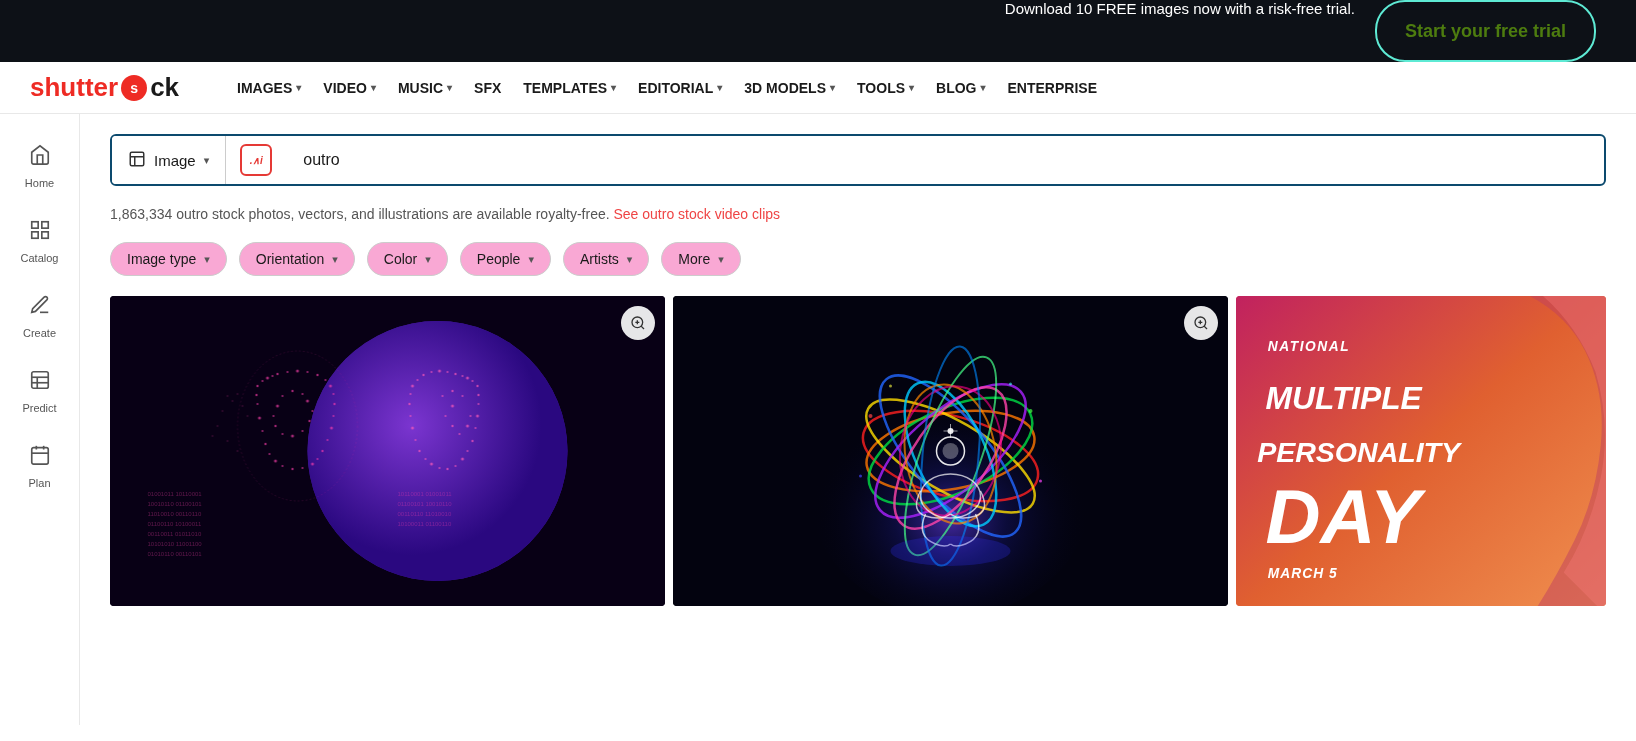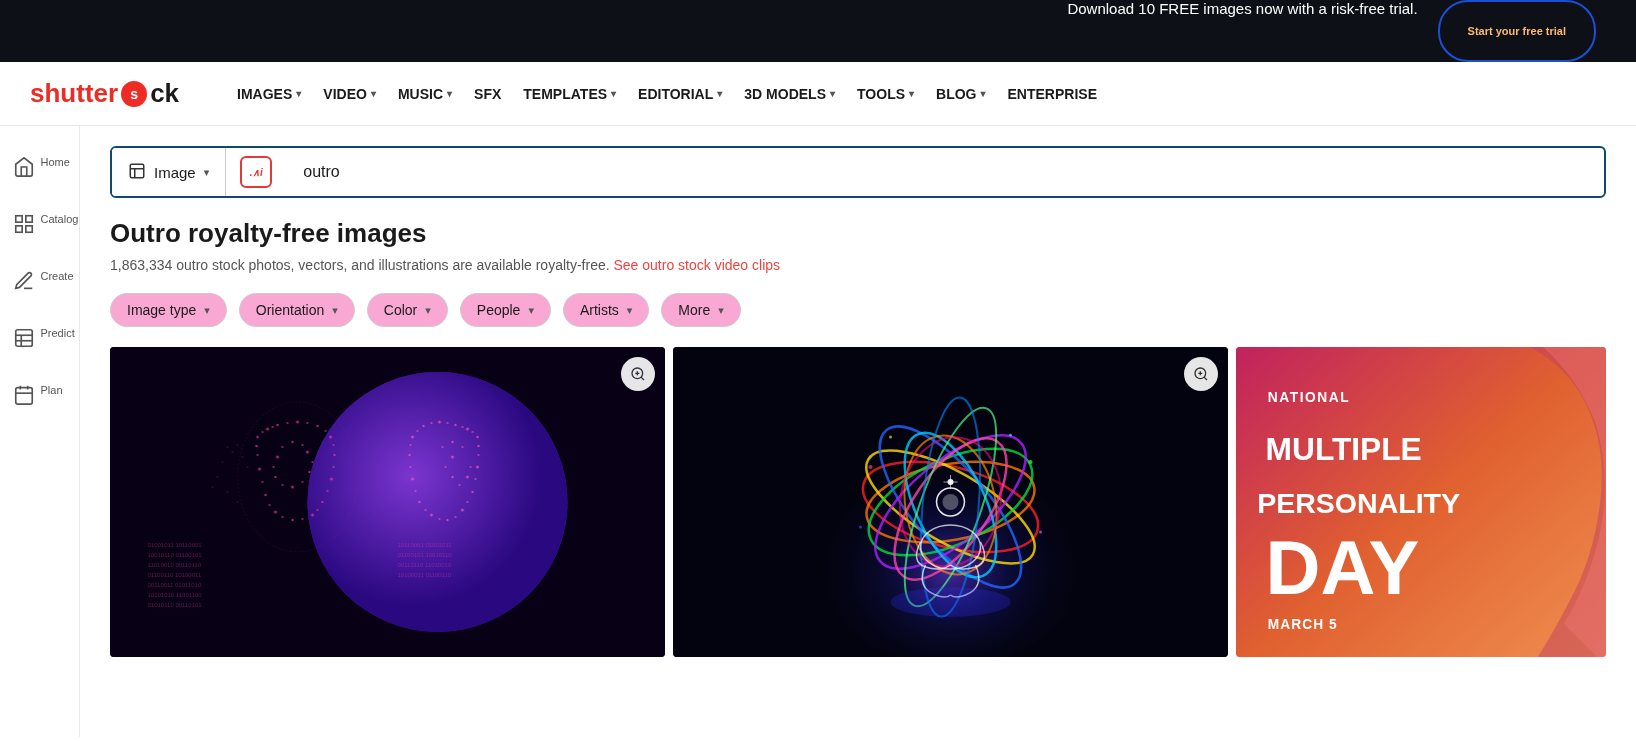--- a/index.html
+++ b/index.html
@@ -13,32 +13,32 @@
       justify-content: flex-end;
       padding: 0 40px;
       gap: 20px;
     }
     .top-banner-text {
       color: #fff;
       font-size: 15px;
     }
     .trial-btn {
       background: transparent;
-      border: 2px solid #1d4ed8;
-      color: #fdba74;
+      border: 2px solid #5eead4;
+      color: #4d7c0f;
       padding: 10px 28px;
       border-radius: 30px;
-      font-size: 11px;
+      font-size: 18px;
       font-weight: bold;
       cursor: pointer;
     }
 
     
     .main-nav {
-      height: 64px;
+      height: 52px;
       display: flex;
       align-items: center;
       padding: 0 30px;
       border-bottom: 1px solid #e8e8e8;
       gap: 30px;
     }
     .logo {
       display: flex;
       align-items: center;
       gap: 2px;
@@ -85,22 +85,22 @@
       min-height: calc(741px - 130px);
       border-right: 1px solid #e8e8e8;
       display: flex;
       flex-direction: column;
       align-items: center;
       padding-top: 20px;
       gap: 10px;
     }
     .sidebar-item {
       display: flex;
-      flex-direction: row;
-      align-items: flex-start;
+      flex-direction: column;
+      align-items: center;
       gap: 6px;
       padding: 10px 8px;
       cursor: pointer;
       border-radius: 8px;
       width: 70px;
       color: #555;
     }
     .sidebar-icon {
       font-size: 20px;
       color: #555;
@@ -239,20 +239,21 @@
     .img-2 {
       background: #050510;
     }
 
     
     .img-3 {
       background: linear-gradient(135deg, #d63060 0%, #e8724a 50%, #f4a261 100%);
       display: flex;
       align-items: flex-end;
       justify-content: center;
+      font-style: italic;
     }
 
     .zoom-btn {
       position: absolute;
       top: 10px;
       right: 10px;
       width: 34px;
       height: 34px;
       background: rgba(255,255,255,0.9);
       border-radius: 50%;
@@ -390,21 +391,20 @@
       </div>
       <div class="search-ai-badge">
         <div class="ai-icon">
           <span class="ai-icon-text" style="font-size:10px;font-weight:900;color:#e53935;font-style:italic;">.∧i</span>
         </div>
       </div>
       <input type="text" class="search-input" value="outro" style="">
     </div>
 
     <div class="page-title-section">
-      <h1 class="page-title">Outro royalty-free images</h1>
       <p class="page-subtitle">
         <span>1,863,334 outro stock photos, vectors, and illustrations are available royalty-free.</span>
         <a href="#">See outro stock video clips</a>
       </p>
     </div>
 
     <div class="filter-bar">
       <button class="filter-btn">
         <span>Image type</span>
         <span class="filter-caret">▾</span>

